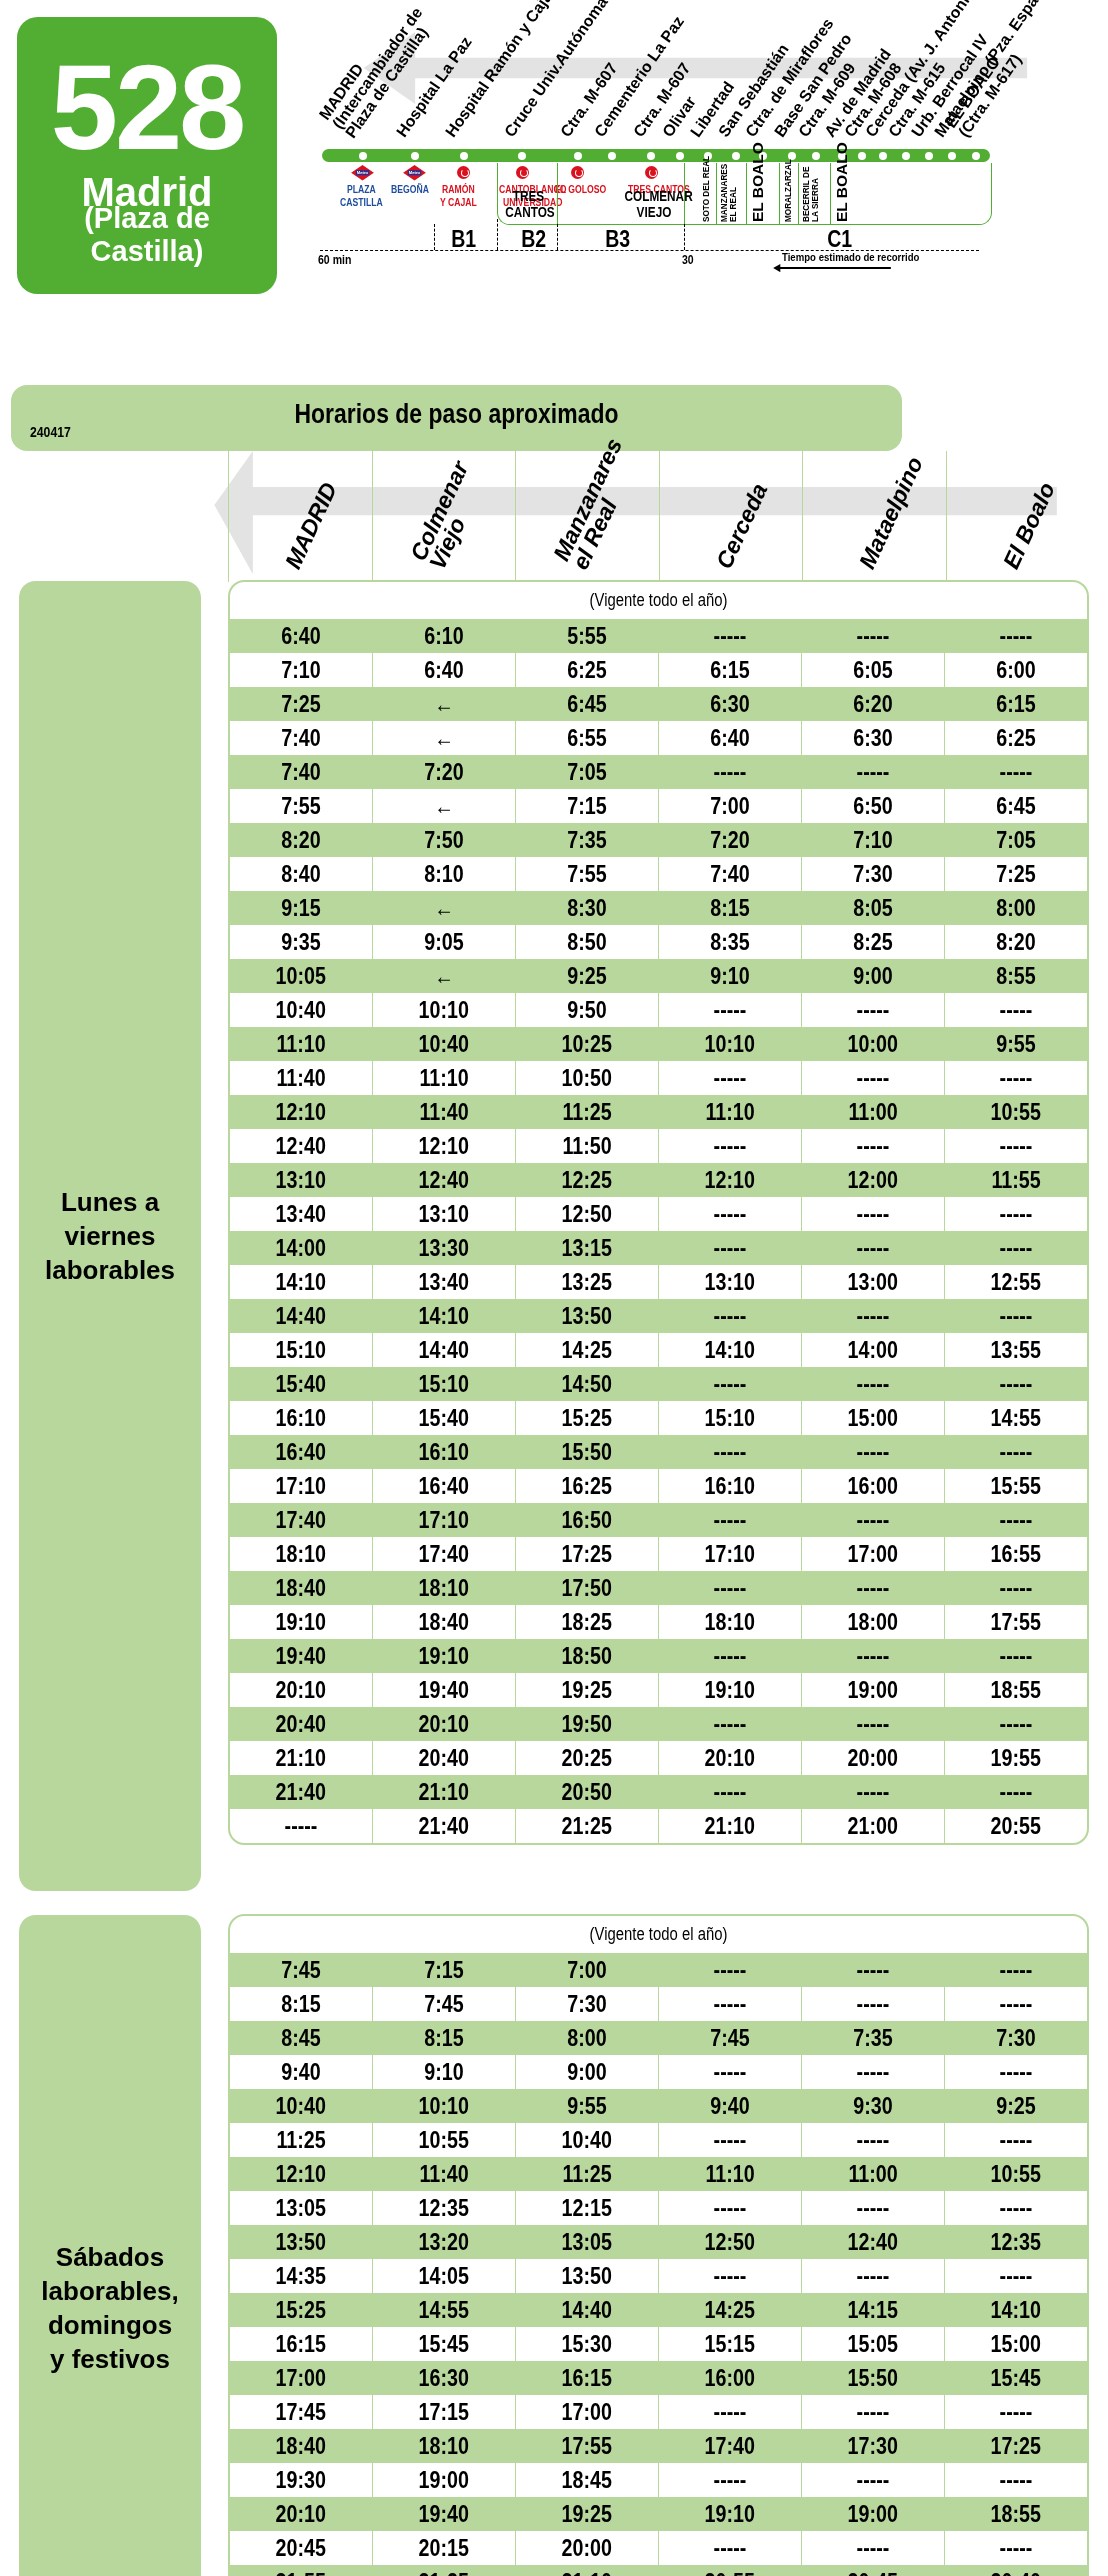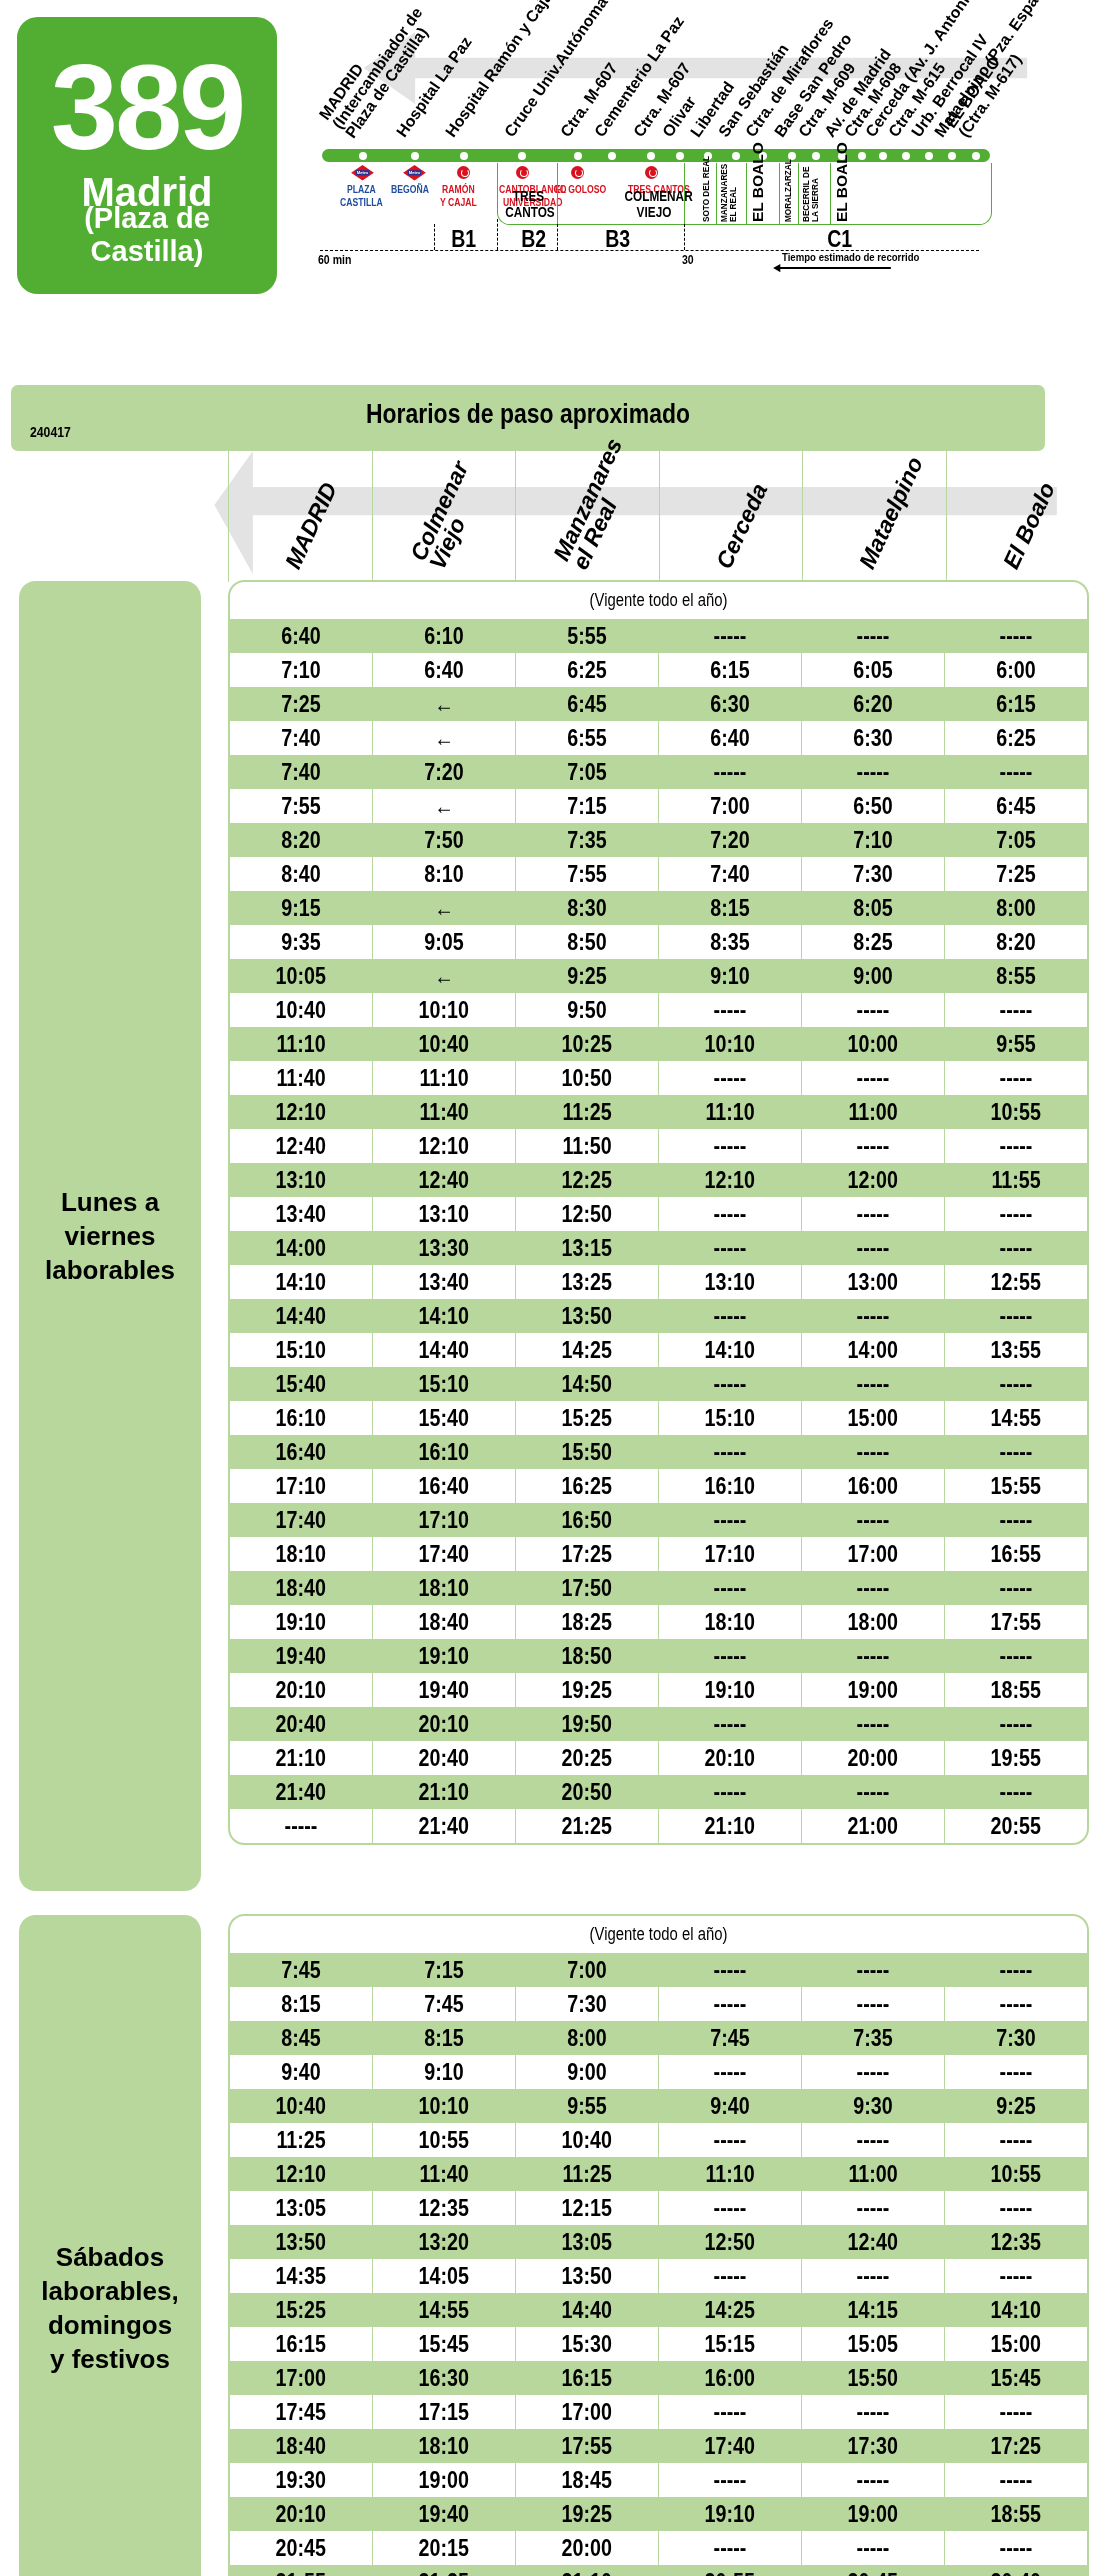--- a/index.html
+++ b/index.html
@@ -28,21 +28,21 @@
   .zone-box { position: absolute; border: 1.5px solid #52ae32; border-top: none; }
   .municipality { position: absolute; font-size: 14.4px; font-weight: 700; line-height: 15.5px; text-align: center; transform: scaleX(0.82); }
   .vert-muni { position: absolute; font-size: 8.2px; font-weight: 700; line-height: 9.3px; writing-mode: vertical-rl; transform: rotate(180deg); text-align: left; white-space: nowrap; }
   .vert-muni.big { font-size: 15.5px; line-height: 15.5px; }
   .fare-zone { position: absolute; font-size: 23px; font-weight: 700; transform: scaleX(0.85); }
   .dash-v { position: absolute; width: 0; border-left: 1.5px dashed #000; }
   .dash-h { position: absolute; height: 0; border-top: 1.5px dashed #000; }
   .time-label { position: absolute; font-size: 12.4px; font-weight: 700; transform: scaleX(0.85); transform-origin: 0 0; white-space: nowrap; }
 
   
-  .sched-header { left: 10.8px; top: 385px; width: 1034px; height: 66px; background: #b7d79c; border-radius: 7px; }
+  .sched-header { left: 10.8px; top: 385px; width: 891px; height: 66px; background: #b7d79c; border-radius: 16px; }
   .sched-title { position: absolute; left: 0; right: 0; top: 14.4px; text-align: center; font-size: 27px; font-weight: 700; transform: scaleX(0.85); }
   .sched-code { position: absolute; left: 19px; top: 39px; font-size: 14.4px; font-weight: 700; transform: scaleX(0.85); transform-origin: 0 0; }
   .col-heads { left: 228px; top: 451px; width: 861px; height: 131px; }
   .col-head { position: absolute; top: 0; height: 131px; border-left: 1px solid #b7d79c; }
   .col-head:first-child { border-left: none; }
   .col-head-label { position: absolute; left: 50%; bottom: 10.3px; transform-origin: 0 100%; transform: rotate(-65deg); white-space: nowrap; font-size: 23px; font-weight: 700; font-style: italic; line-height: 20.6px; }
   .heads-arrow { position: absolute; left: -15.5px; top: 0; }
 
   
   .section-label { left: 19px; width: 182px; background: #b7d79c; border-radius: 16.5px; display: flex; align-items: center; justify-content: center; text-align: center; font-size: 26px; font-weight: 700; line-height: 34px; }
@@ -53,21 +53,21 @@
   .row { display: flex; height: 34px; }
   .row.alt { background: #b7d79c; }
   .cell { flex: 1 1 0; display: flex; align-items: center; justify-content: center; font-size: 24px; font-weight: 700; border-left: 1px solid #b7d79c; transform-origin: center; }
   .cell:first-child { border-left: none; }
   .cell span { display: inline-block; transform: scaleX(0.82); }
 </style>
 </head>
 <body>
 
 <div class="abs badge">
-  <div class="num">389</div>
+  <div class="num">528</div>
   <div class="dest">Madrid</div>
   <div class="sub" id="badge-sub">(Plaza de<br>Castilla)</div>
 </div>
 
 <div class="abs diagram" id="diagram">
   <svg class="abs big-arrow" width="670" height="72" viewBox="0 0 1300 140">
     <polygon points="0,70 100,0 100,50 1290,50 1290,90 100,90 100,140" fill="#e3e3e3"></polygon>
   </svg>
   <div class="line-bar"></div>
   <div id="stop-layer">

